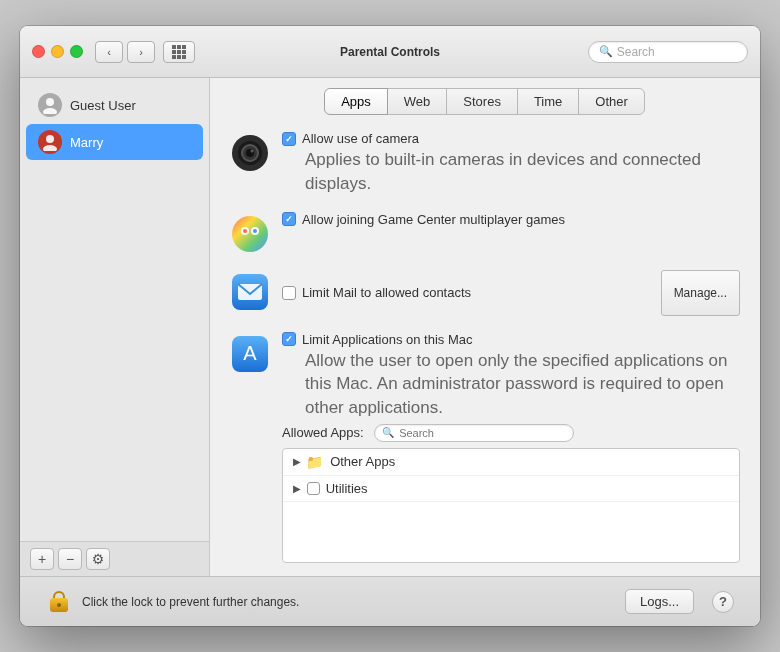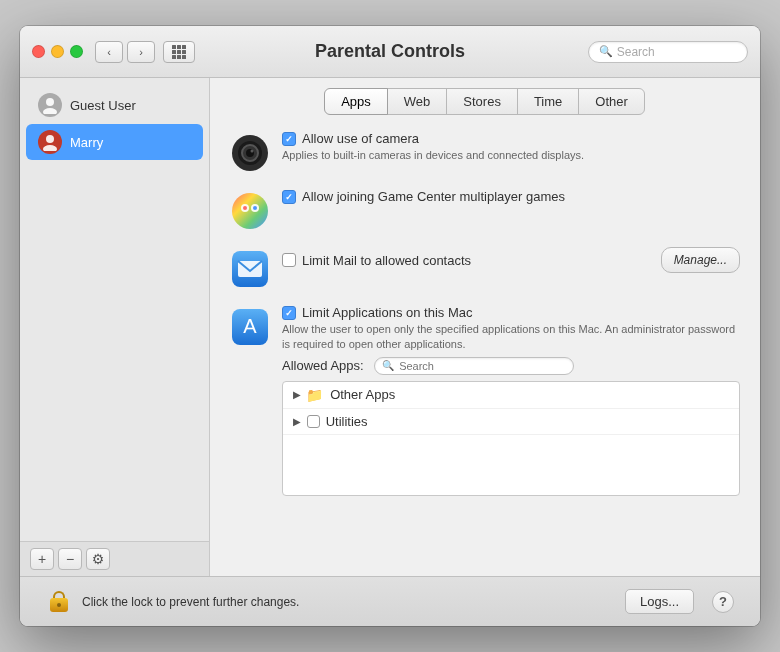--- a/index.html
+++ b/index.html
@@ -97,21 +97,21 @@
     .grid-dot {
       width: 4px;
       height: 4px;
       background: #666;
       border-radius: 0.5px;
     }
 
     .title-text {
       flex: 1;
       text-align: center;
-      font-size: 18px;
+      font-size: 12px;
       font-weight: 600;
       color: #333;
       position: absolute;
       left: 50%;
       transform: translateX(-50%);
     }
 
     .search-bar {
       margin-left: auto;
       display: flex;
@@ -338,37 +338,37 @@
       font-size: 9px;
       font-weight: bold;
     }
 
     .setting-label {
       font-size: 13px;
       color: #333;
     }
 
     .setting-desc {
-      font-size: 11px;
+      font-size: 17px;
       color: #666;
       margin-top: 2px;
       line-height: 1.4;
+      margin-left: 23px;
     }
 
     .manage-btn {
-      padding: 5px 12px;
+      padding: 15px 12px;
       background: linear-gradient(to bottom, #fafafa, #e8e8e8);
       border: 1px solid #b8b8b8;
-      border-radius: 10px;
+      border-radius: 3px;
       font-size: 12px;
       color: #333;
       cursor: pointer;
       margin-left: auto;
       white-space: nowrap;
-      font-style: italic;
     }
 
     
     .allowed-apps-section {
       margin-top: 4px;
     }
 
     .allowed-apps-header {
       display: flex;
       align-items: center;

